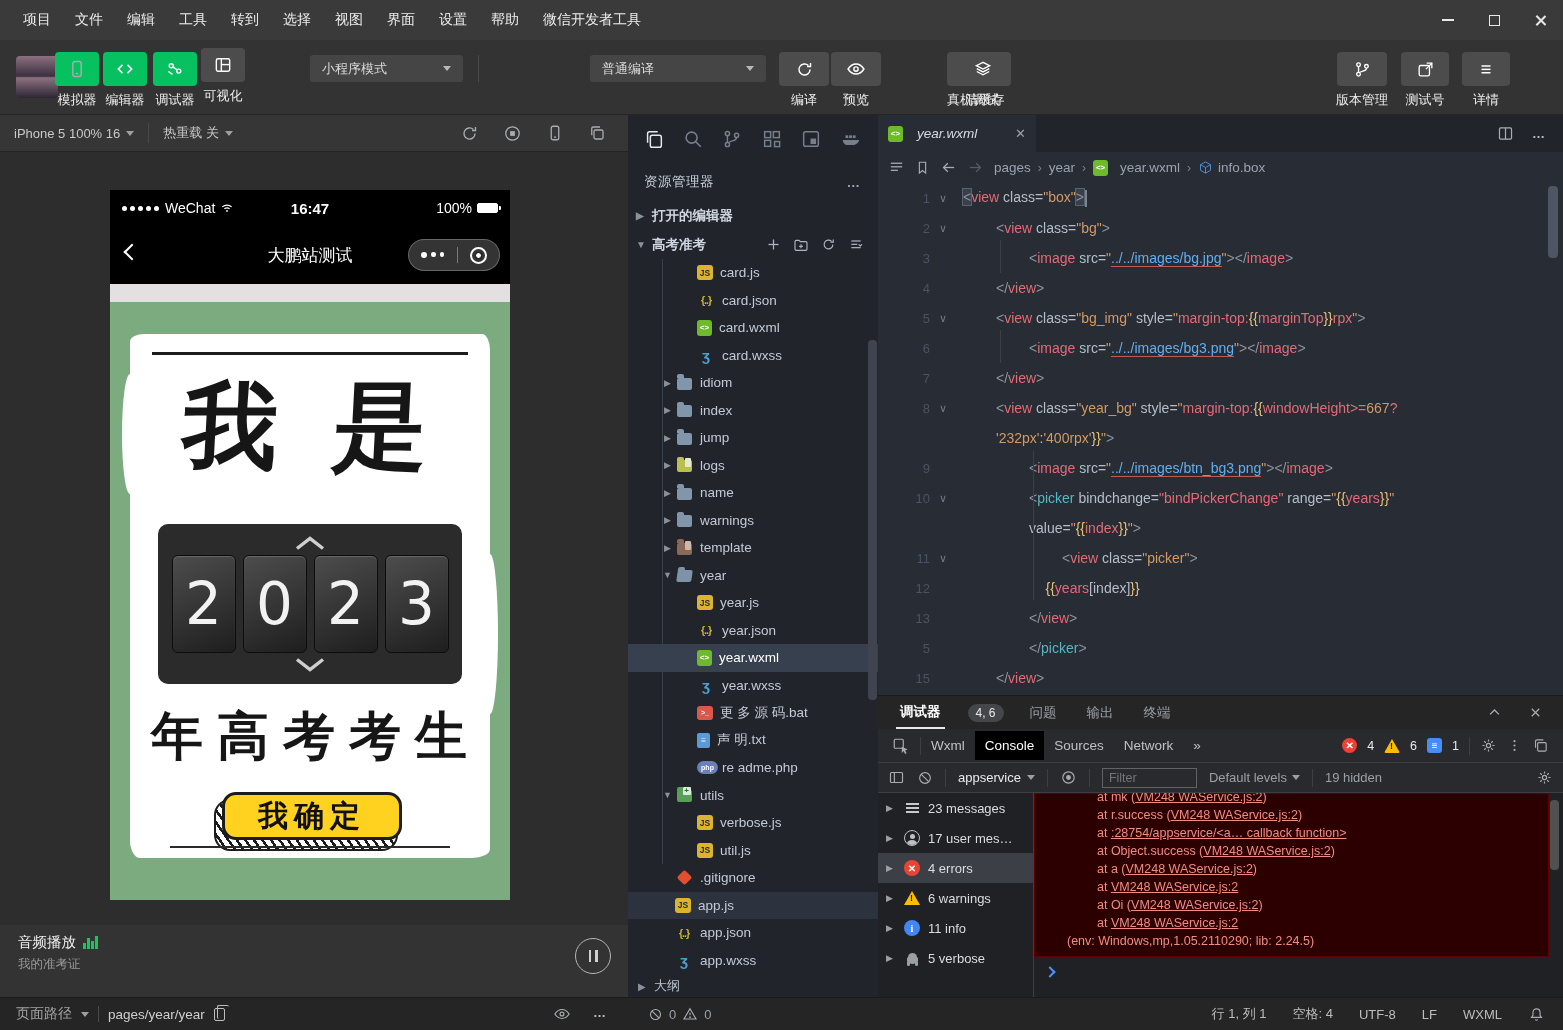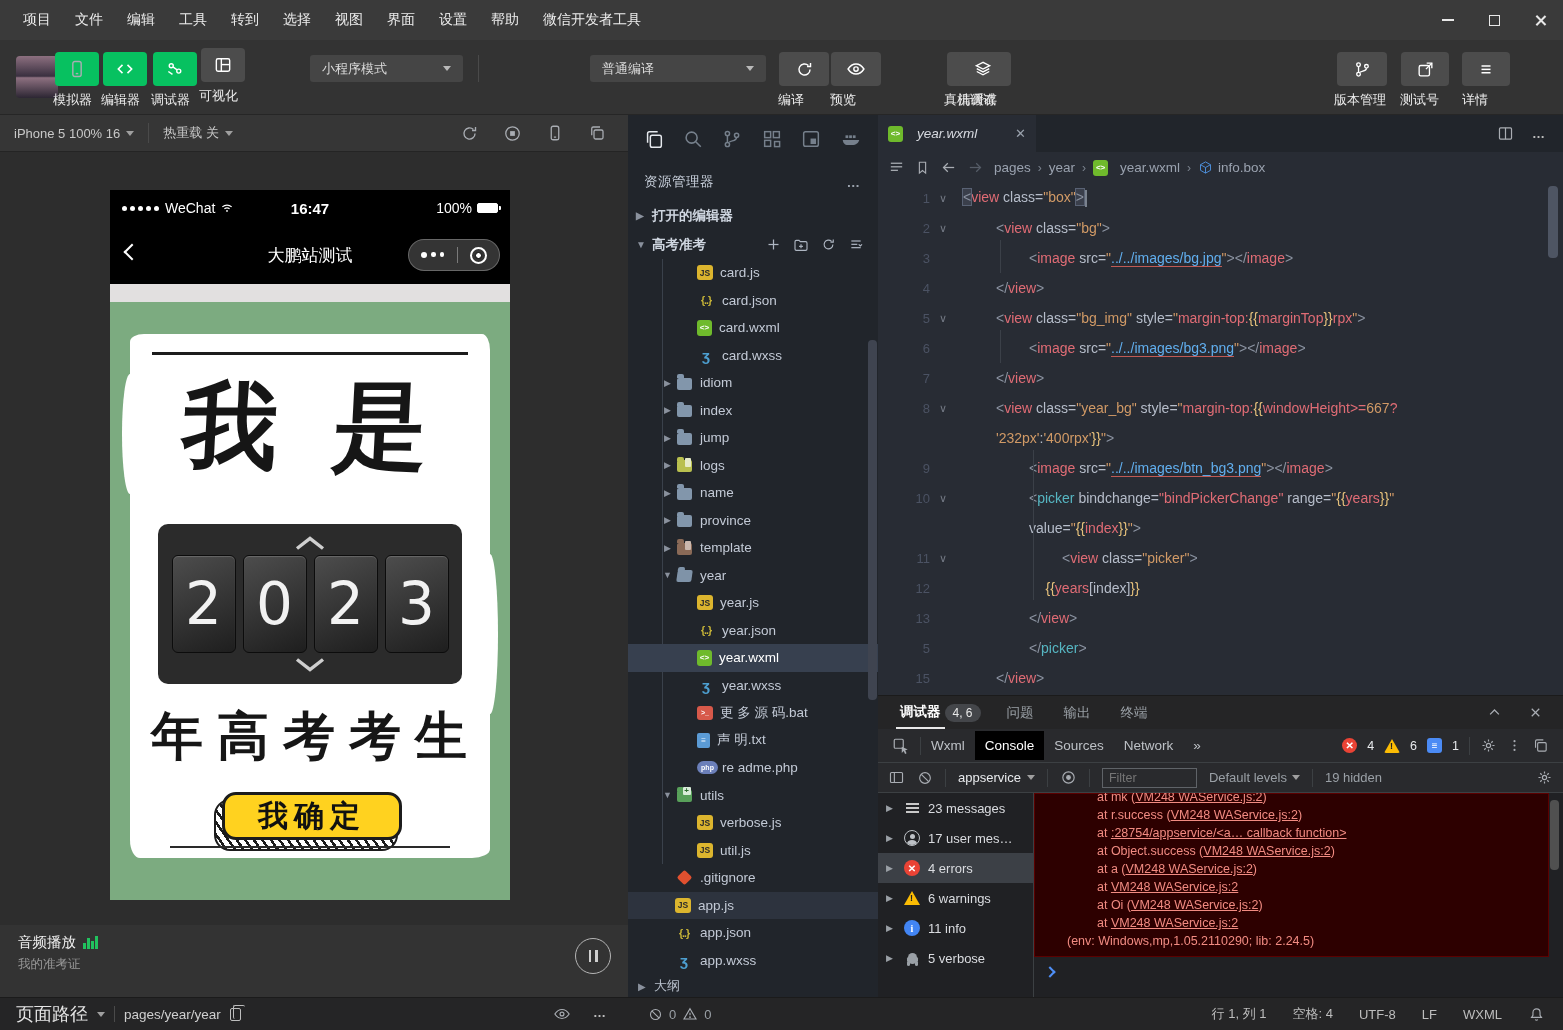--- a/index.html
+++ b/index.html
@@ -16,21 +16,21 @@
   .winctl{position:absolute;right:0;top:0;height:40px;display:flex}
   .winctl .wb{width:46px;height:40px;display:flex;align-items:center;justify-content:center;color:#e8e8e8}
   .gl-min{width:12px;height:1.6px;background:#e8e8e8}
   .gl-max{width:11px;height:11px;border:1.6px solid #e8e8e8}
   .gl-x{position:relative;width:13px;height:13px}
   .gl-x::before,.gl-x::after{content:"";position:absolute;left:6px;top:0;width:1.6px;height:13px;background:#e8e8e8}
   .gl-x::before{transform:rotate(45deg)}.gl-x::after{transform:rotate(-45deg)}
   
   .toolbar{left:0;top:40px;width:1563px;height:75px;background:#333;border-bottom:1px solid #262626}
   .avatar{left:16px;top:56px;width:42px;height:42px;border-radius:4px;background:linear-gradient(180deg,#8d7080 0%,#3a3040 48%,#8d7080 52%,#2c2633 100%)}
-  .tbtn{position:absolute;width:48px;text-align:left}
+  .tbtn{position:absolute;width:48px;text-align:center}
   .tbtn .bx{width:44px;height:34px;margin:0 auto;border-radius:4px;background:#4c4c4c;display:flex;align-items:center;justify-content:center;color:#fff}
   .tbtn.green .bx{background:#07c160}
   .tbtn .lb{margin-top:5px;color:#ececec;font-size:13px;white-space:nowrap}
   .tbsel{position:absolute;height:27px;background:#454545;border-radius:3px;color:#dcdcdc;display:flex;align-items:center;padding:0 12px;font-size:13px}
   .tbsel .car{margin-left:auto;width:0;height:0;border-left:4px solid transparent;border-right:4px solid transparent;border-top:5px solid #b9b9b9}
   .tdiv{position:absolute;width:1px;background:#4a4a4a}
   
   .simbar{left:0;top:115px;width:628px;height:37px;background:#363636;border-bottom:1px solid #242424;display:flex;align-items:center;color:#c9c9c9}
   .simbar .sel{display:flex;align-items:center;gap:6px;padding:0 14px;height:100%}
   .caret{width:0;height:0;border-left:4px solid transparent;border-right:4px solid transparent;border-top:5px solid #9f9f9f}
@@ -136,21 +136,21 @@
   .p{color:#8b93a1}.t{color:#e06c75}.c{color:#56b6c2}.a{color:#b6bdca}.s{color:#d19a66}.r{color:#e06c75}.b{color:#e5c07b}.n{color:#d19a66}
   .l{color:#61afef;border-bottom:1px solid #c05a54}
   .bm{outline:1px solid #596274;background:#3a3f4b}
   .cursor{display:inline-block;width:2px;height:17px;background:#7a828e;vertical-align:middle;margin-left:1px}
   .codeguide{position:absolute;width:1px;background:#3b4048}
   .edscroll{position:absolute;right:2px;width:10px;border-radius:4px;background:#4e5563}
   
   .dt1{left:878px;top:695px;width:685px;height:34px;background:#252526;border-top:1px solid #1b1b1b;display:flex;align-items:center;color:#9aa0a6;font-size:13.5px}
   .dt1 .tab{padding:0 4px;margin-left:22px}
   .dt1 .tab.on{color:#fff;font-weight:bold;border-bottom:2px solid #e8e8e8;height:100%;display:flex;align-items:center;margin-left:18px}
-  .badge{margin-left:0;background:#44464a;border-radius:10px;padding:2px 8px;color:#e8e8e8;font-size:12px}
+  .badge{margin-left:23px;background:#44464a;border-radius:10px;padding:2px 8px;color:#e8e8e8;font-size:12px}
   .dt1 .right{margin-left:auto;display:flex;gap:26px;padding-right:20px;color:#cfcfcf}
   .dt2{left:878px;top:729px;width:685px;height:34px;background:#292a2d;border-bottom:1px solid #3c4043;display:flex;align-items:center;color:#9aa0a6}
   .dt2 .ptab{padding:7px 10px;font-size:13.5px;color:#bdc1c6}
   .dt2 .ptab.on{background:#000;color:#fff}
   .dt2 .cnts{margin-left:auto;display:flex;align-items:center;gap:10px;padding-right:14px}
   .cico{width:15px;height:15px;border-radius:50%;display:inline-flex;align-items:center;justify-content:center;color:#fff;font-size:10px;font-weight:bold}
   .c-err{background:#ea4335}
   .c-warn{width:0;height:0;border-left:8px solid transparent;border-right:8px solid transparent;border-bottom:14px solid #fbbc04;border-radius:2px;position:relative}
   .c-warn::after{content:"!";position:absolute;left:-2px;top:2px;color:#202124;font-size:9px;font-weight:bold}
   .c-msg{background:#4b8bf5;border-radius:3px}
@@ -181,21 +181,21 @@
   .stack{margin:0 14px 0 0;background:#2d0000;border:1px solid #5c0000;padding:2px 0 6px 62px;font-family:"DejaVu Sans Mono",monospace;font-size:12.5px;color:#f28b82;line-height:18px}
   .stack .sl:first-child{margin-top:-8px}
   .stack .env{margin-left:-30px}
   .stack a{color:#f28b82;text-decoration:underline}
   .prompt{height:40px;display:flex;align-items:flex-start;padding:8px 0 0 12px}
   .bluechev{width:8px;height:8px;border-right:2.5px solid #4f8ff7;border-top:2.5px solid #4f8ff7;transform:rotate(45deg);margin-top:3px}
   .dtscroll{position:absolute;right:2px;width:9px;border-radius:4px;background:#505050}
   
   .bottombar{left:0;top:997px;width:1563px;height:33px;background:#252526;border-top:1px solid #1b1b1b;display:flex;align-items:center;color:#bfbfbf}
   .bbleft{display:flex;align-items:center;gap:9px;padding-left:16px;width:628px}
-  .bbleft .lbl{color:#e5e5e5;font-size:18px}
+  .bbleft .lbl{color:#a3a3a3;font-size:14px}
   .bbleft .pathv{color:#cfcfcf;font-size:13.5px}
   .bbleft .bdiv{width:1px;height:16px;background:#4a4a4a}
   .bbleft .rgt{margin-left:auto;display:flex;gap:22px;padding-right:20px}
   .bbmid{width:250px;display:flex;align-items:center;gap:6px;padding-left:20px;color:#9aa0a6;font-size:13px}
   .bbright{margin-left:auto;display:flex;align-items:center;gap:26px;padding-right:18px;color:#bdbdbd;font-size:13px}
   .copyic{width:11px;height:13px;border:1.5px solid #bdbdbd;border-radius:2px;position:relative}
   .copyic::before{content:"";position:absolute;left:2px;top:-4px;width:11px;height:13px;border:1.5px solid #bdbdbd;border-radius:2px;border-right:0;border-bottom:0}
   .dots3{letter-spacing:2px;color:#bdbdbd;font-weight:bold}
 </style>
 </head>
@@ -650,21 +650,21 @@
           <span class="fi fi-folder">
             <span class="fid"></span>
           </span>
           <span>name</span>
         </div>
         <div class="trow" style="padding-left: 32px;">
           <span class="tchev">▶</span>
           <span class="fi fi-folder">
             <span class="fid"></span>
           </span>
-          <span>province</span>
+          <span>warnings</span>
         </div>
         <div class="trow" style="padding-left: 32px;">
           <span class="tchev">▶</span>
           <span class="fi fi-folder-tpl">
             <span class="fid"></span>
           </span>
           <span>template</span>
         </div>
         <div class="trow" style="padding-left: 32px;">
           <span class="tchev">▼</span>

